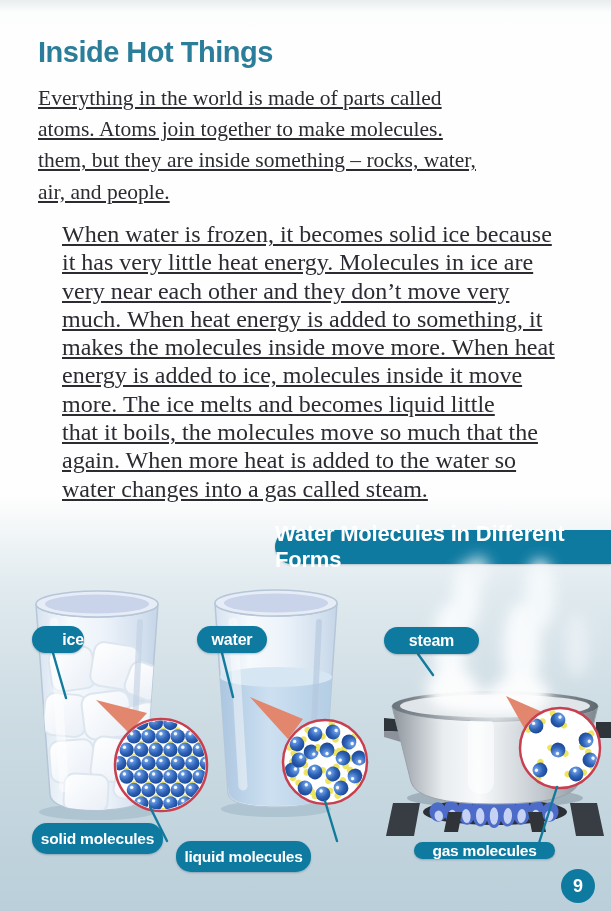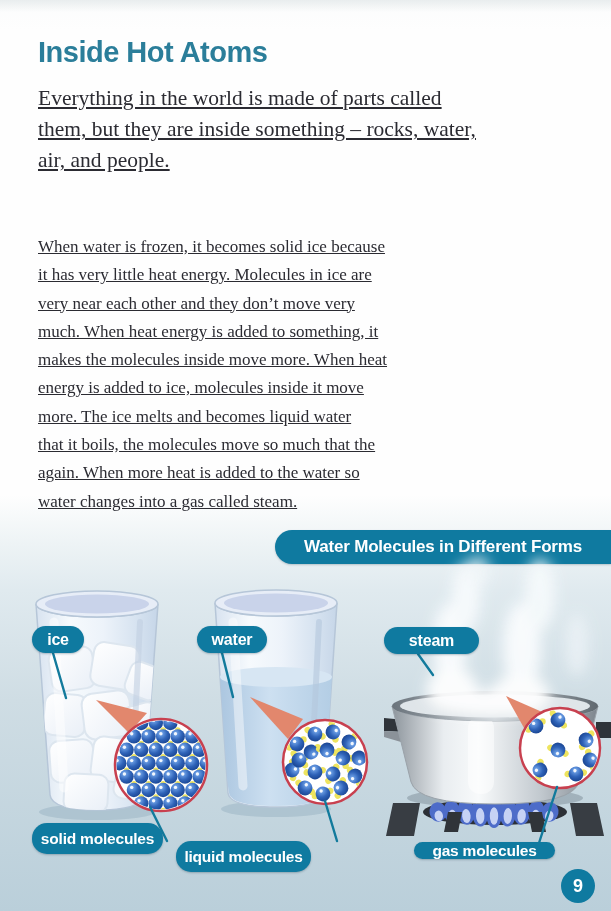--- a/index.html
+++ b/index.html
@@ -10,70 +10,71 @@
     font-family:"Liberation Sans",sans-serif;
   }
   .scan-top{position:absolute;left:0;top:0;width:611px;height:12px;
     background:linear-gradient(#e9edee,rgba(255,255,255,0));}
   .title{
     position:absolute;left:38px;top:36px;margin:0;
     font-size:29px;font-weight:bold;letter-spacing:-0.5px;color:#2b7e9a;
   }
   .para{position:absolute;left:38px;color:#2b2b32;font-family:"Liberation Serif",serif;text-decoration:underline;}
   .p1{top:83px;font-size:21.5px;line-height:31.2px;}
-  .p2{top:233px;font-size:17px;line-height:28.3px;}
+  .p2{top:220px;font-size:24px;line-height:28.3px;margin-left:24px;}
   .para .line{white-space:nowrap;}
   .banner{
     position:absolute;left:275px;top:530px;width:336px;height:34px;
     background:#0f7aa0;border-radius:17px 0 0 17px;
     display:flex;align-items:center;justify-content:center;
-    color:#fff;font-size:17px;font-weight:bold;letter-spacing:-0.2px;
+    color:#fff;font-size:22px;font-weight:bold;letter-spacing:-0.2px;
     box-shadow:0 1px 2px rgba(30,60,80,.25);
   }
   .art{position:absolute;left:0;top:0;}
   .tag{
     position:absolute;background:#0f7aa0;border-radius:14px;
     display:flex;align-items:center;justify-content:center;
     color:#fff;font-weight:bold;letter-spacing:-0.2px;
     box-shadow:0 1px 2px rgba(30,60,80,.3);
   }
-  .tag-ice{left:32px;top:626px;width:52px;height:27px;font-size:16px;}
+  .tag-ice{left:32px;top:626px;width:52px;height:27px;font-size:16px;justify-content:flex-end;}
   .tag-water{left:197px;top:626px;width:70px;height:27px;font-size:16px;}
   .tag-steam{left:384px;top:627px;width:95px;height:27px;font-size:16px;}
   .tag-solid{left:32px;top:823px;width:131px;height:31px;font-size:15.5px;border-radius:15px;text-align:right;}
   .tag-liquid{left:176px;top:841px;width:135px;height:31px;font-size:15.5px;border-radius:15px;}
   .tag-gas{left:414px;top:842px;width:141px;height:17px;font-size:15.5px;border-radius:15px;}
   .pagenum{
     position:absolute;left:561px;top:869px;width:34px;height:34px;border-radius:50%;
     background:#0f7aa0;display:flex;align-items:center;justify-content:center;
     color:#fff;font-size:18px;font-weight:bold;
   }
 </style>
 </head>
 <body>
 
 <div class="page">
   <div class="scan-top"></div>
 
-  <h1 class="title">Inside Hot Atoms</h1>
+  <h1 class="title">Inside Hot Things</h1>
 
   <div class="para p1">
     <div class="line">Everything in the world is made of parts called</div>
+    <div class="line">atoms. Atoms join together to make molecules.</div>
     <div class="line">them, but they are inside something – rocks, water,</div>
     <div class="line">air, and people.</div>
   </div>
 
   <div class="para p2">
     <div class="line">When water is frozen, it becomes solid ice because</div>
     <div class="line">it has very little heat energy. Molecules in ice are</div>
     <div class="line">very near each other and they don’t move very</div>
     <div class="line">much. When heat energy is added to something, it</div>
     <div class="line">makes the molecules inside move more. When heat</div>
     <div class="line">energy is added to ice, molecules inside it move</div>
-    <div class="line">more. The ice melts and becomes liquid water</div>
+    <div class="line">more. The ice melts and becomes liquid little</div>
     <div class="line">that it boils, the molecules move so much that the</div>
     <div class="line">again. When more heat is added to the water so</div>
     <div class="line">water changes into a gas called steam.</div>
   </div>
 
   <div class="banner">
     <span>Water Molecules in Different Forms</span>
   </div>
 
   <svg class="art" width="611" height="911" viewBox="0 0 611 911">

